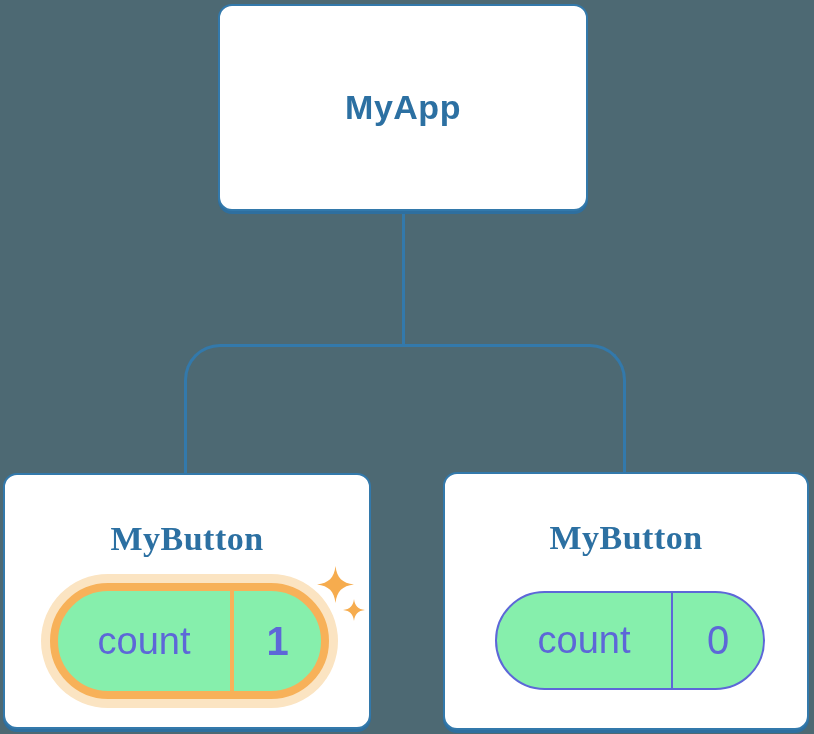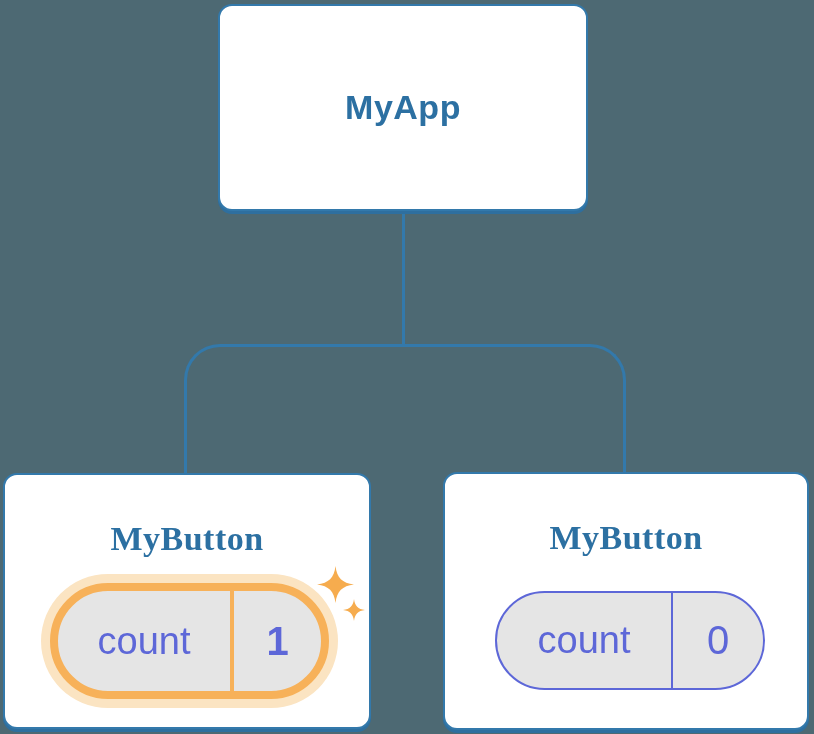--- a/index.html
+++ b/index.html
@@ -70,21 +70,21 @@
     right: 0;
     top: 45px;
     font-family: Liberation Serif, serif;
   }
   
   .pill {
     position: absolute;
     box-sizing: border-box;
     display: flex;
     align-items: stretch;
-    background: #e5e5e5;
+    background: #86efac;
   }
   .pill-highlight {
     left: 45px;
     top: 108px;
     width: 279px;
     height: 116px;
     border: 8px solid #F7B159;
     border-radius: 60px;
     box-shadow: 0 0 0 9px #FBE4C2;
   }

